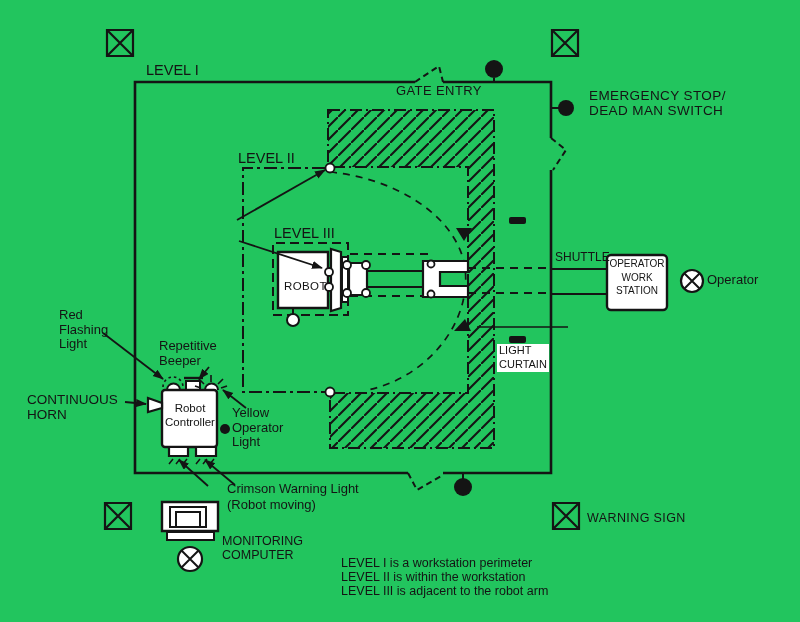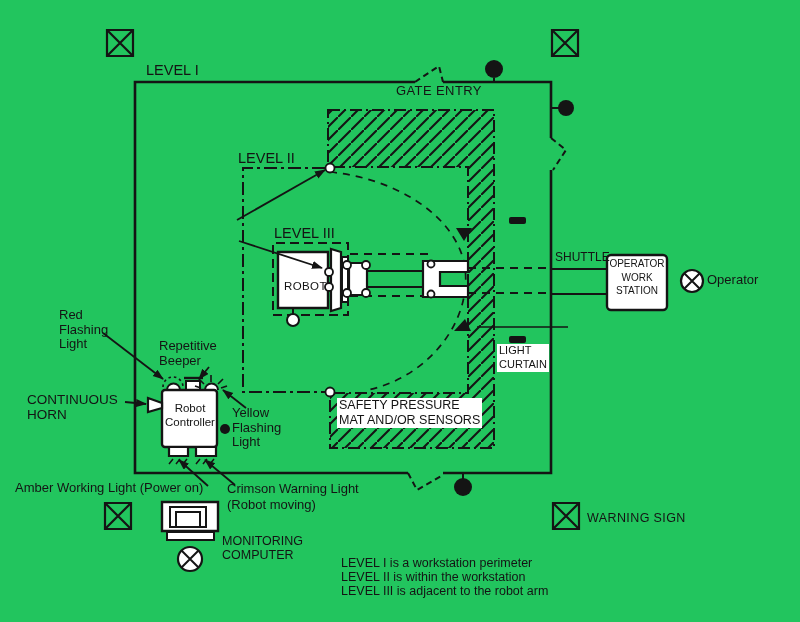--- a/index.html
+++ b/index.html
@@ -152,45 +152,44 @@
     <path d="M246,408 L223,390" marker-end="url(#arw)"></path>
     <path d="M208,486 L179,460" marker-end="url(#arw)"></path>
     <path d="M235,485 L205,460" marker-end="url(#arw)"></path>
     <path d="M237,220 L325,170" marker-end="url(#arw)"></path>
     <path d="M239,241 L322,268" marker-end="url(#arw)"></path>
   </g>
 </svg>
 
 <div class="lbl" style="left:146px;top:62px;font-size:14.5px;">LEVEL I</div>
 <div class="lbl caps" style="left:396px;top:54px;font-size:13px;margin-top:30px;">GATE ENTRY</div>
+<div class="lbl caps" style="left:589px;top:88px;font-size:13.5px;line-height:1.12;">EMERGENCY STOP/
+DEAD MAN SWITCH</div>
 <div class="lbl" style="left:238px;top:150px;font-size:14.5px;">LEVEL II</div>
 <div class="lbl" style="left:274px;top:225px;font-size:14.5px;">LEVEL III</div>
 <div class="lbl" style="left:284px;top:280px;font-size:11.5px;letter-spacing:.4px;">ROBOT</div>
 <div class="lbl" style="left:555px;top:251px;font-size:12px;">SHUTTLE</div>
 <div class="lbl ctr" style="left:607px;top:257px;width:60px;font-size:10px;line-height:1.35;">OPERATOR
 WORK
 STATION</div>
 <div class="lbl" style="left:707px;top:273px;font-size:13px;">Operator</div>
 <div class="lbl maskbg" style="left:497px;top:344px;font-size:11px;line-height:1.25;">LIGHT
 CURTAIN</div>
-<div class="lbl maskbg" style="left:337px;top:398px;font-size:12.5px;line-height:1.2;">SAFETY PRESSURE
-MAT AND/OR SENSORS</div>
 <div class="lbl" style="left:59px;top:308px;font-size:13px;line-height:1.12;">Red
 Flashing
 Light</div>
 <div class="lbl" style="left:159px;top:339px;font-size:13px;line-height:1.12;">Repetitive
 Beeper</div>
 <div class="lbl" style="left:27px;top:392px;font-size:13.5px;line-height:1.12;">CONTINUOUS
 HORN</div>
 <div class="lbl ctr" style="left:163px;top:402px;width:54px;font-size:11.5px;line-height:1.2;">Robot
 Controller</div>
 <div class="lbl" style="left:232px;top:406px;font-size:13px;line-height:1.12;">Yellow
-Flashing
+Operator
 Light</div>
-<div class="lbl" style="left:15px;top:481px;font-size:13px;">Amber Working Light (Power on)</div>
 <div class="lbl" style="left:227px;top:481px;font-size:13px;line-height:1.25;">Crimson Warning Light
 (Robot moving)</div>
 <div class="lbl" style="left:222px;top:534px;font-size:12.5px;line-height:1.12;">MONITORING
 COMPUTER</div>
 <div class="lbl caps" style="left:587px;top:511px;font-size:12.5px;">WARNING SIGN</div>
 <div class="lbl" style="left:341px;top:556px;font-size:12.5px;line-height:1.13;">LEVEL I is a workstation perimeter
 LEVEL II is within the workstation
 LEVEL III is adjacent to the robot arm</div>
 
 </div>

